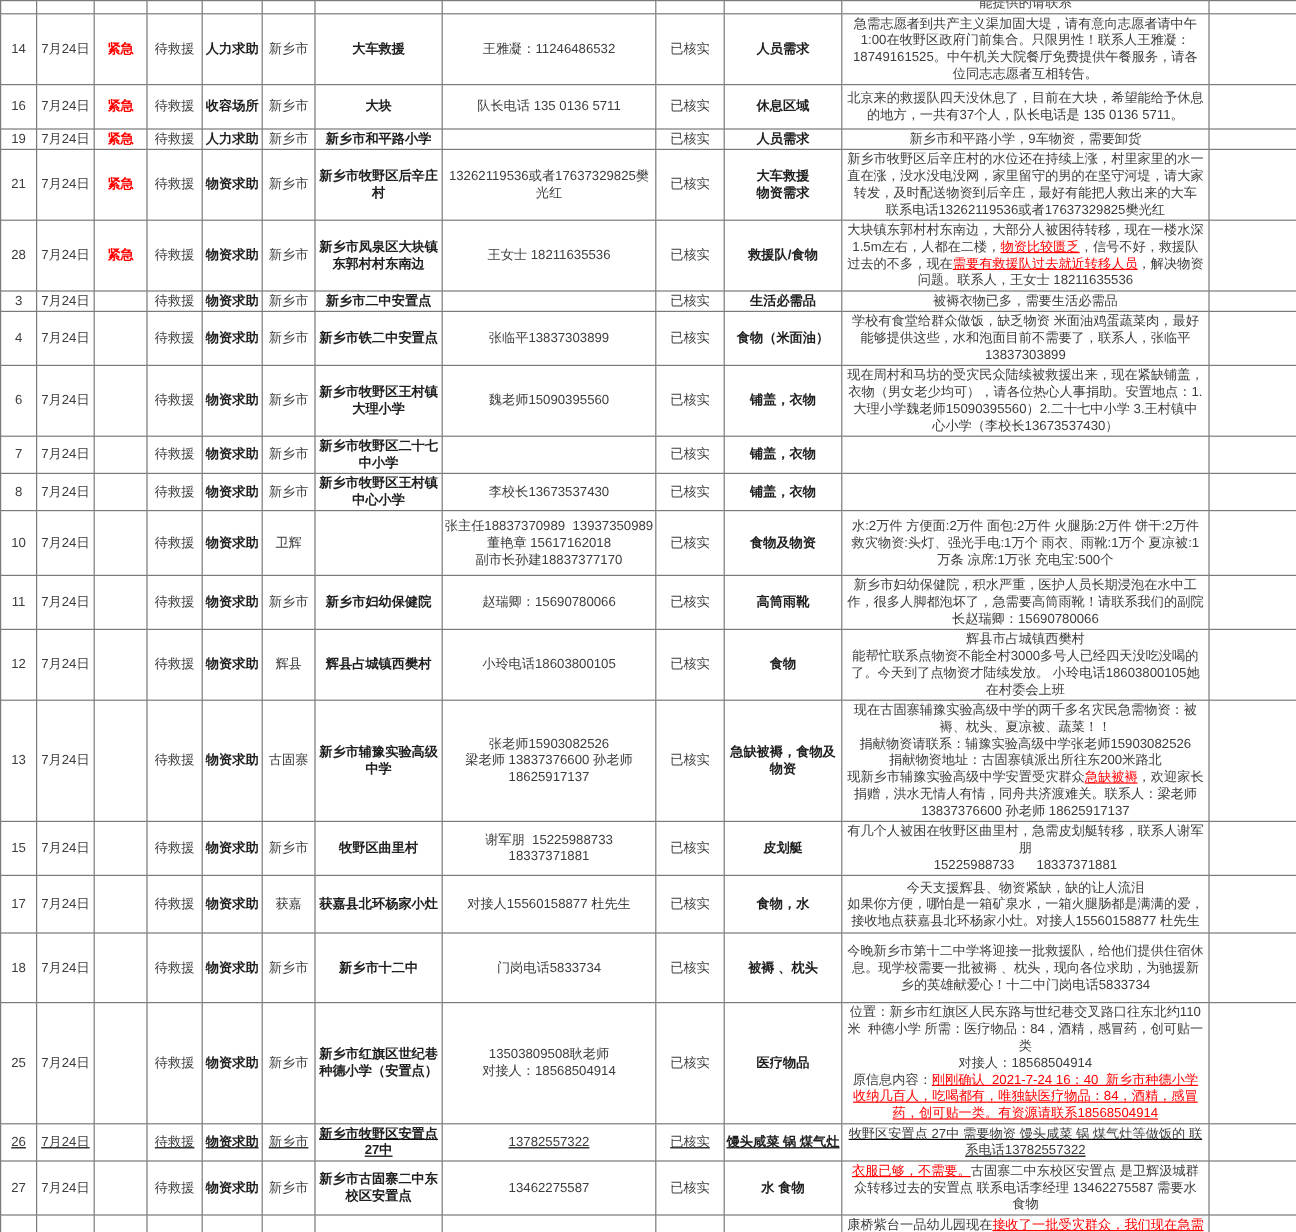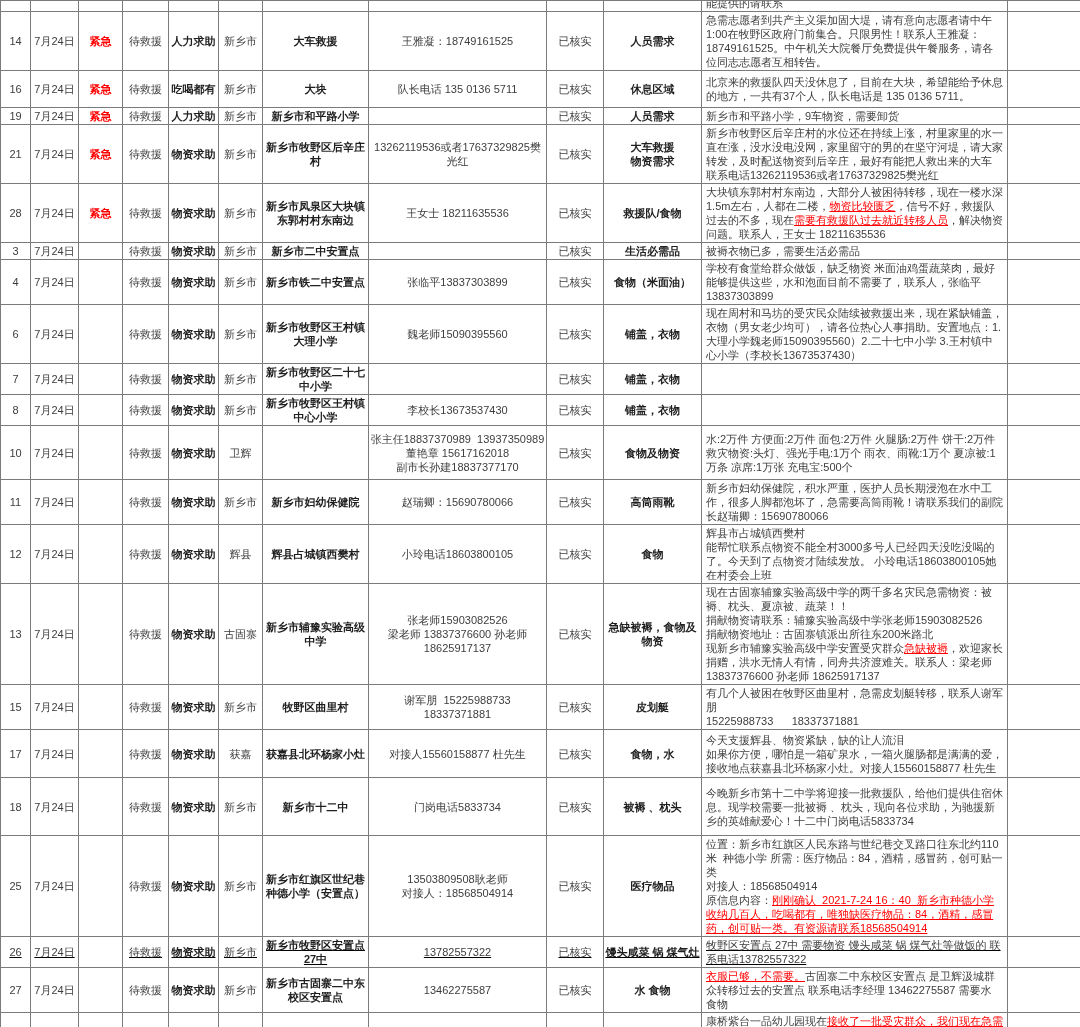--- a/index.html
+++ b/index.html
@@ -8,21 +8,21 @@
     font-family:"Liberation Sans","DejaVu Sans",sans-serif;
   }
   table{border-collapse:collapse;table-layout:fixed;width:1080px;}
   td{
     border:1px solid #7a7a7a;
     font-size:11px;line-height:14px;color:#3d3d3d;
     text-align:center;vertical-align:middle;
     padding:1px 1px;overflow:hidden;
     white-space:pre-wrap;word-break:normal;overflow-wrap:break-word;
   }
-  td.c-details{text-align:left;padding:1px 4px;}
+  td.c-details{text-align:center;padding:1px 4px;}
   td.c-type,td.c-location,td.c-needs{font-weight:bold;color:#1f1f1f;}
   td.c-urgency{color:#ff0000;font-weight:bold;}
   span.red{color:#ff0000;text-decoration:underline;}
   tr.partial-top td{vertical-align:top;}
   tr.partial-top td span{display:block;margin-top:-6px;}
 </style>
 </head>
 <body>
 
 <table>
@@ -56,32 +56,32 @@
         <td class="c-tail"></td>
       </tr>
       <tr style="height: 46px;">
         <td class="c-id">14</td>
         <td class="c-date">7月24日</td>
         <td class="c-urgency">紧急</td>
         <td class="c-status">待救援</td>
         <td class="c-type">人力求助</td>
         <td class="c-city">新乡市</td>
         <td class="c-location">大车救援</td>
-        <td class="c-contact">王雅凝：18749161525</td>
+        <td class="c-contact">王雅凝：11246486532</td>
         <td class="c-verified">已核实</td>
         <td class="c-needs">人员需求</td>
         <td class="c-details"><span>急需志愿者到共产主义渠加固大堤，请有意向志愿者请中午1:00在牧野区政府门前集合。只限男性！联系人王雅凝：18749161525。中午机关大院餐厅免费提供午餐服务，请各位同志志愿者互相转告。</span></td>
         <td class="c-tail"></td>
       </tr>
       <tr style="height: 37px;">
         <td class="c-id">16</td>
         <td class="c-date">7月24日</td>
         <td class="c-urgency">紧急</td>
         <td class="c-status">待救援</td>
-        <td class="c-type">吃喝都有</td>
+        <td class="c-type">收容场所</td>
         <td class="c-city">新乡市</td>
         <td class="c-location">大块</td>
         <td class="c-contact">队长电话 135 0136 5711</td>
         <td class="c-verified">已核实</td>
         <td class="c-needs">休息区域</td>
         <td class="c-details"><span>北京来的救援队四天没休息了，目前在大块，希望能给予休息的地方，一共有37个人，队长电话是 135 0136 5711。</span></td>
         <td class="c-tail"></td>
       </tr>
       <tr style="height: 17px;">
         <td class="c-id">19</td>

